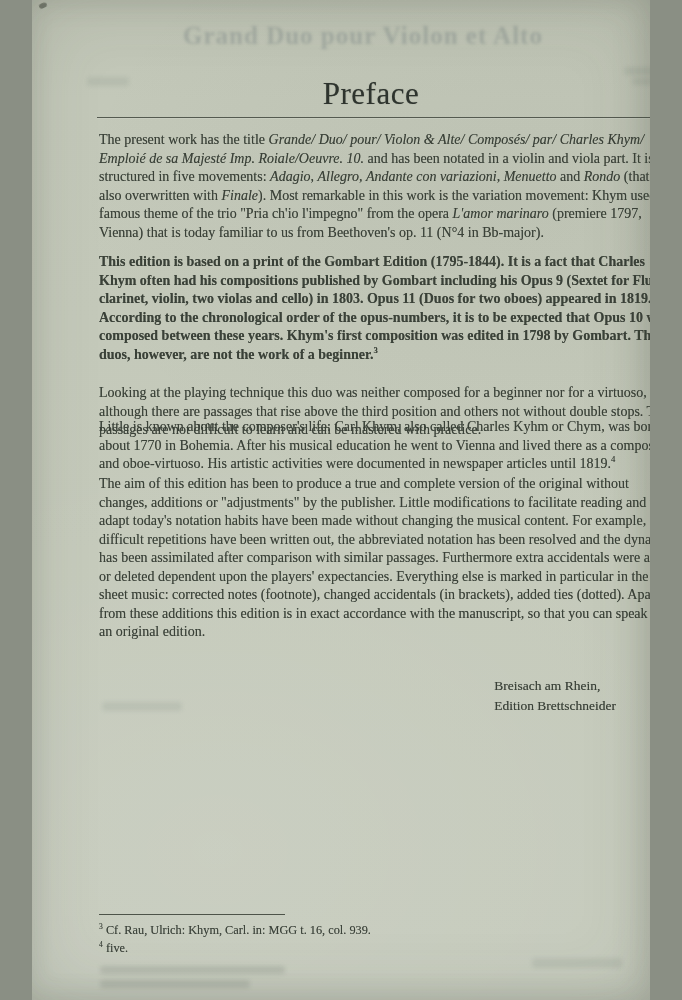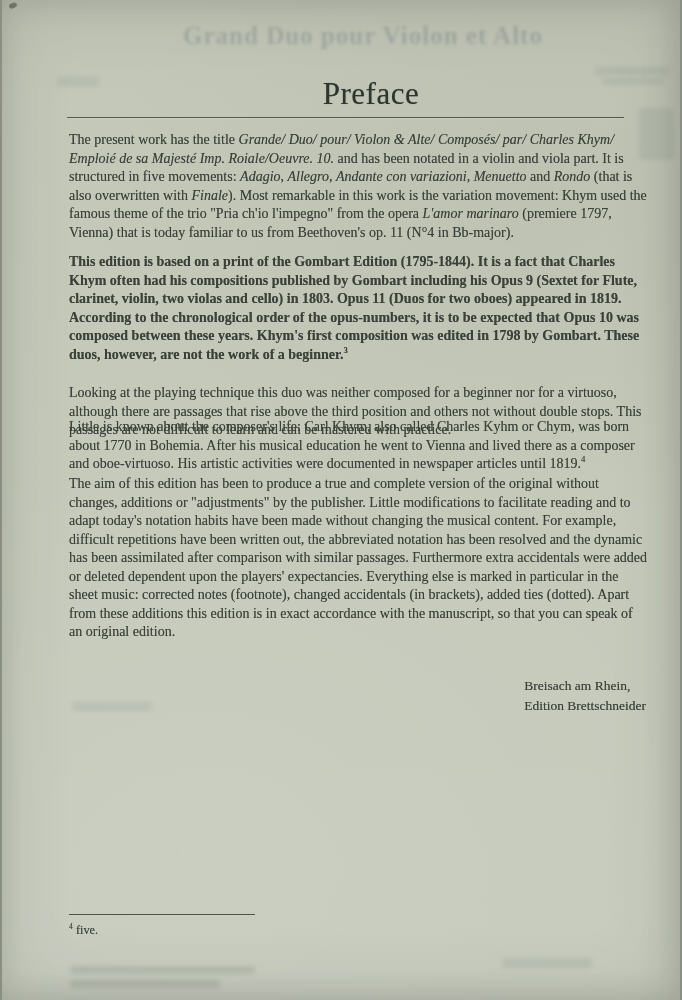--- a/index.html
+++ b/index.html
@@ -1,18 +1,18 @@
 <!DOCTYPE html>
 <html><head>
 <meta charset="utf-8">
 <style>
   html, body { margin: 0; padding: 0; background: #8a8f84; }
   .page {
     position: relative;
-    width: 678px;
+    width: 618px;
     height: 1000px;
     margin: 0 auto;
     overflow: hidden;
     background:
       radial-gradient(ellipse 900px 700px at 30% 85%, rgba(255,255,255,0.07), rgba(255,255,255,0) 60%),
       radial-gradient(ellipse 700px 500px at 80% 20%, rgba(90,95,80,0.06), rgba(90,95,80,0) 65%),
       linear-gradient(180deg, #bfc4b5 0%, #c3c8b9 10%, #c5cabb 55%, #c6cbbd 100%);
     font-family: "Liberation Serif", "DejaVu Serif", serif;
     color: #3a4138;
   }
@@ -125,17 +125,18 @@
     <p class="para" id="p5"><span>The aim of this edition has been to produce a true and complete version of the original without changes, additions or "adjustments" by the publisher. Little modifications to facilitate reading and to adapt today's notation habits have been made without changing the musical content. For example, difficult repetitions have been written out, the abbreviated notation has been resolved and the dynamic has been assimilated after comparison with similar passages. Furthermore extra accidentals were added or deleted dependent upon the players' expectancies. Everything else is marked in particular in the sheet music: corrected notes (footnote), changed accidentals (in brackets), added ties (dotted). Apart from these additions this edition is in exact accordance with the manuscript, so that you can speak of an original edition.</span></p>
   </div>
 
   <div class="signature">
     <div>Breisach am Rhein,</div>
     <div>Edition Brettschneider</div>
   </div>
 
   <div class="fn-rule"></div>
   <div class="footnotes">
+    <div class="fn"><sup>3</sup> <span>Cf. Rau, Ulrich: Khym, Carl. in: MGG t. 16, col. 939.</span></div>
     <div class="fn"><sup>4</sup> <span>five.</span></div>
   </div>
 
   <div class="vignette"></div>
 </div>
 
 </body></html>

